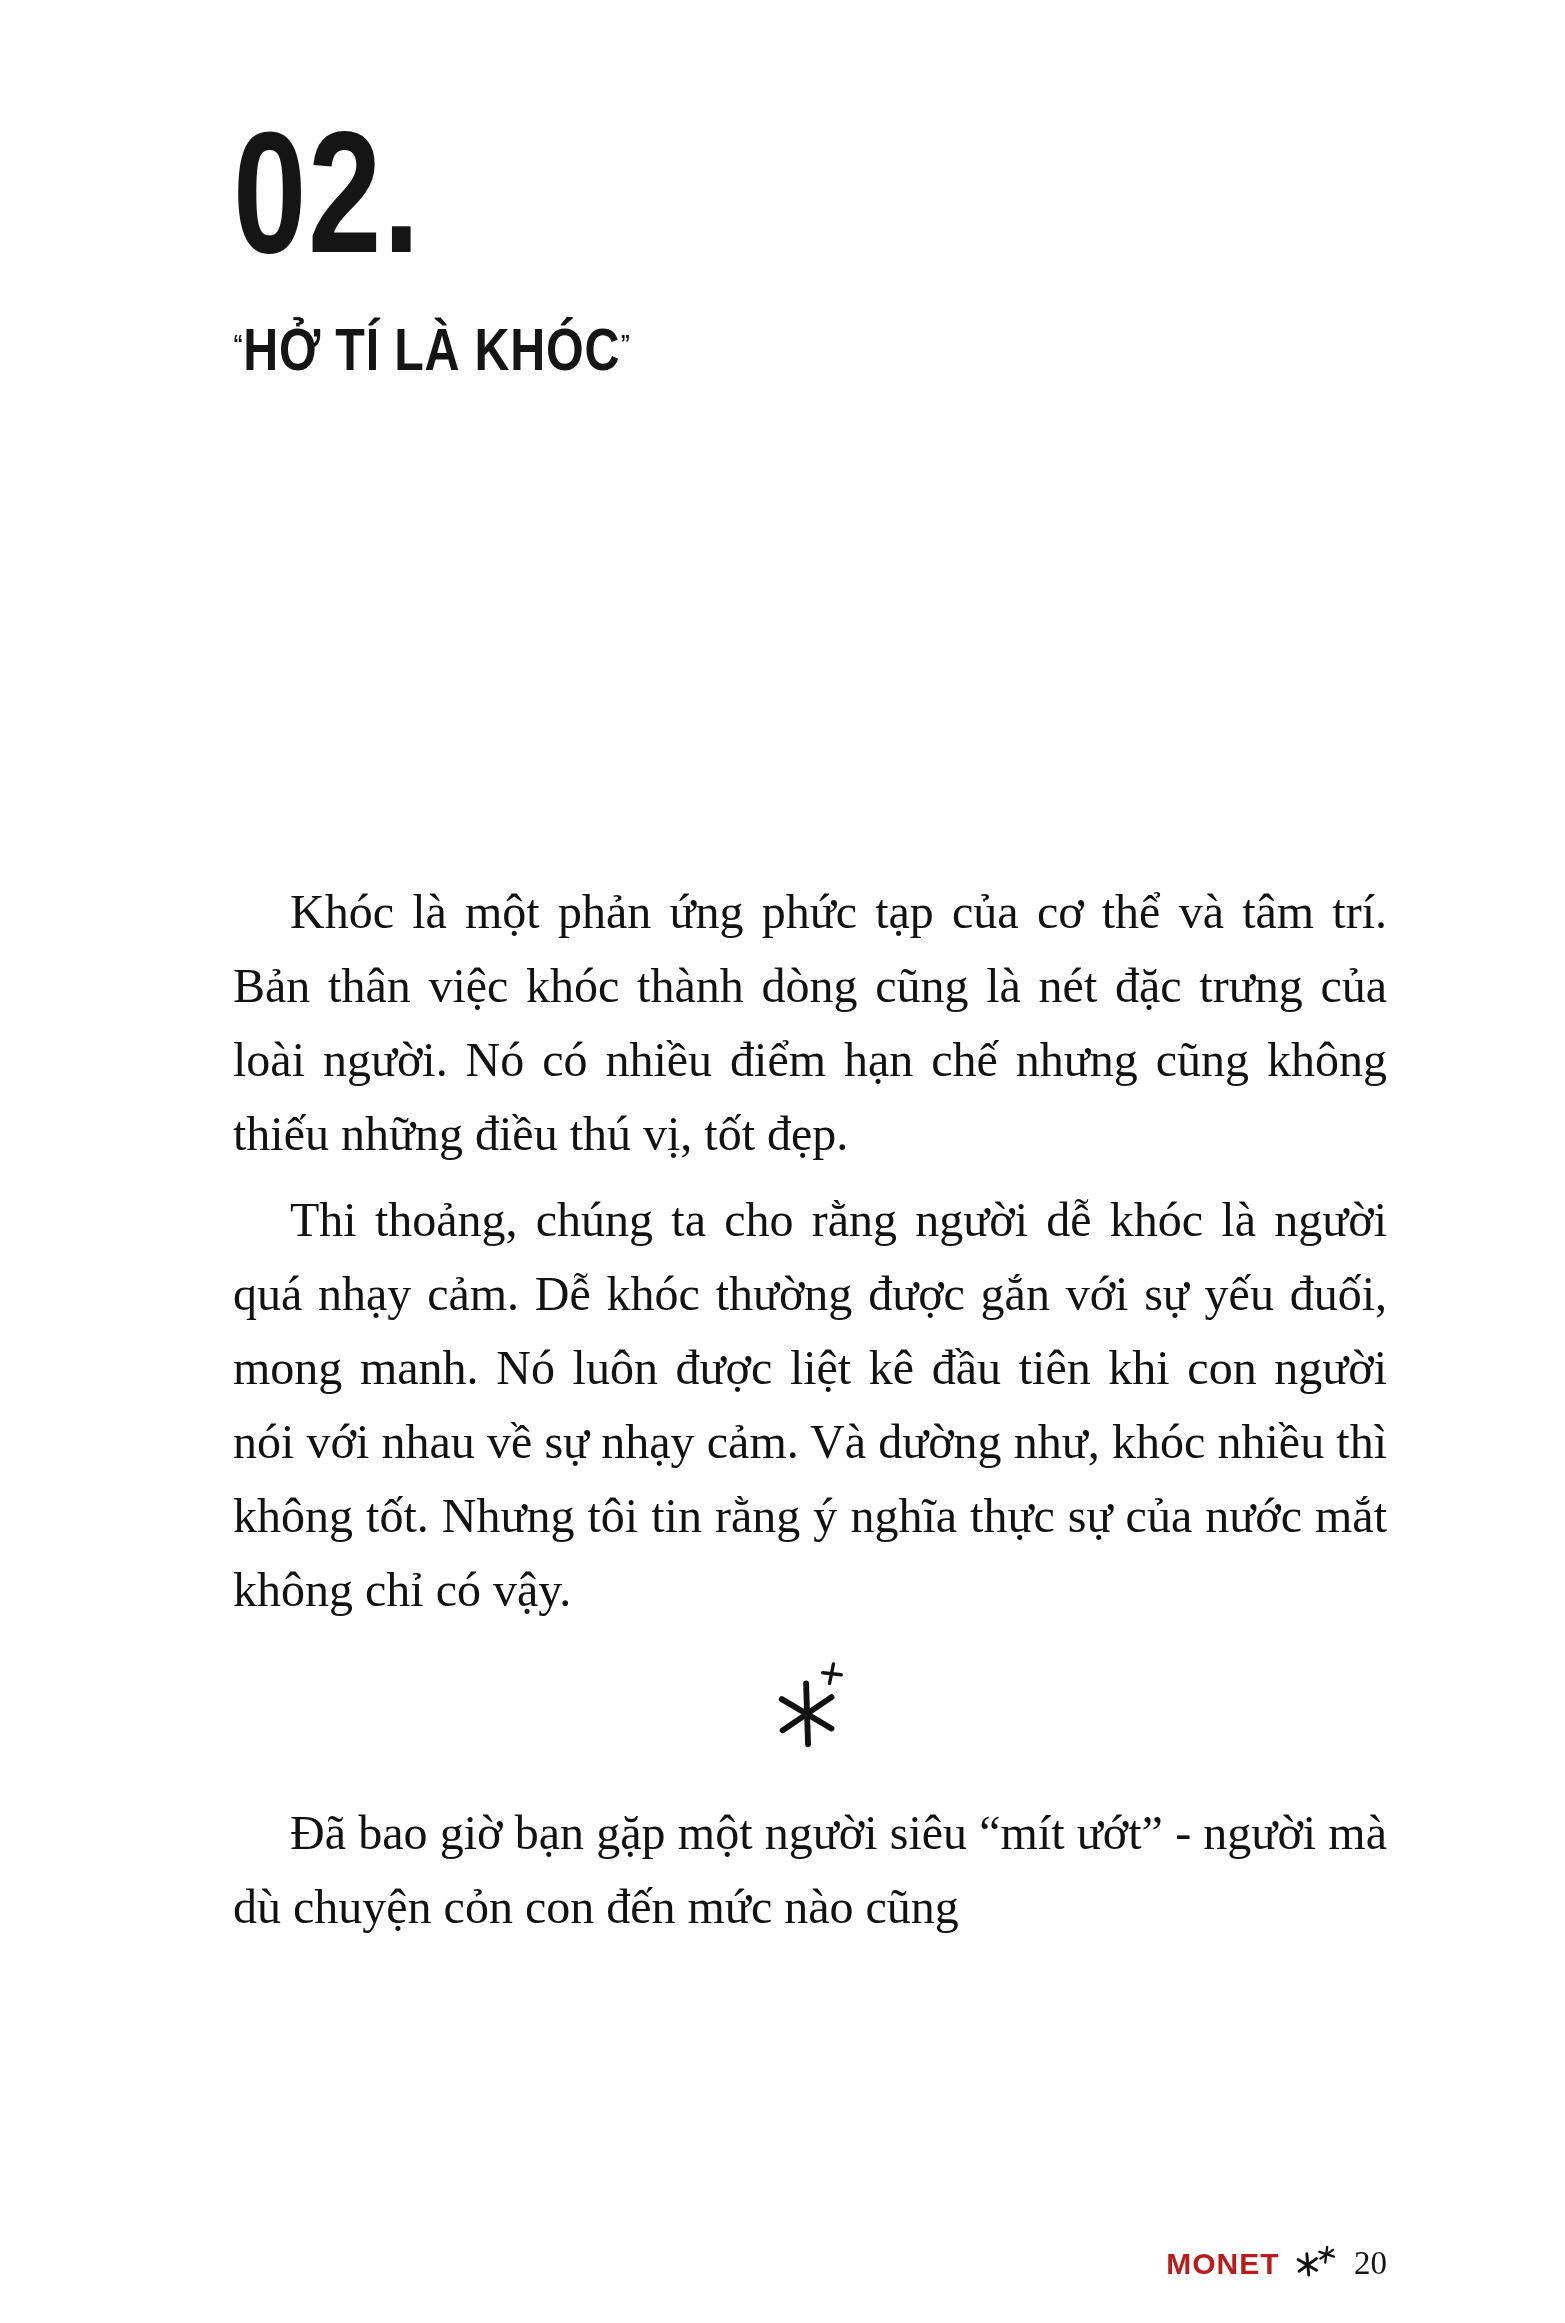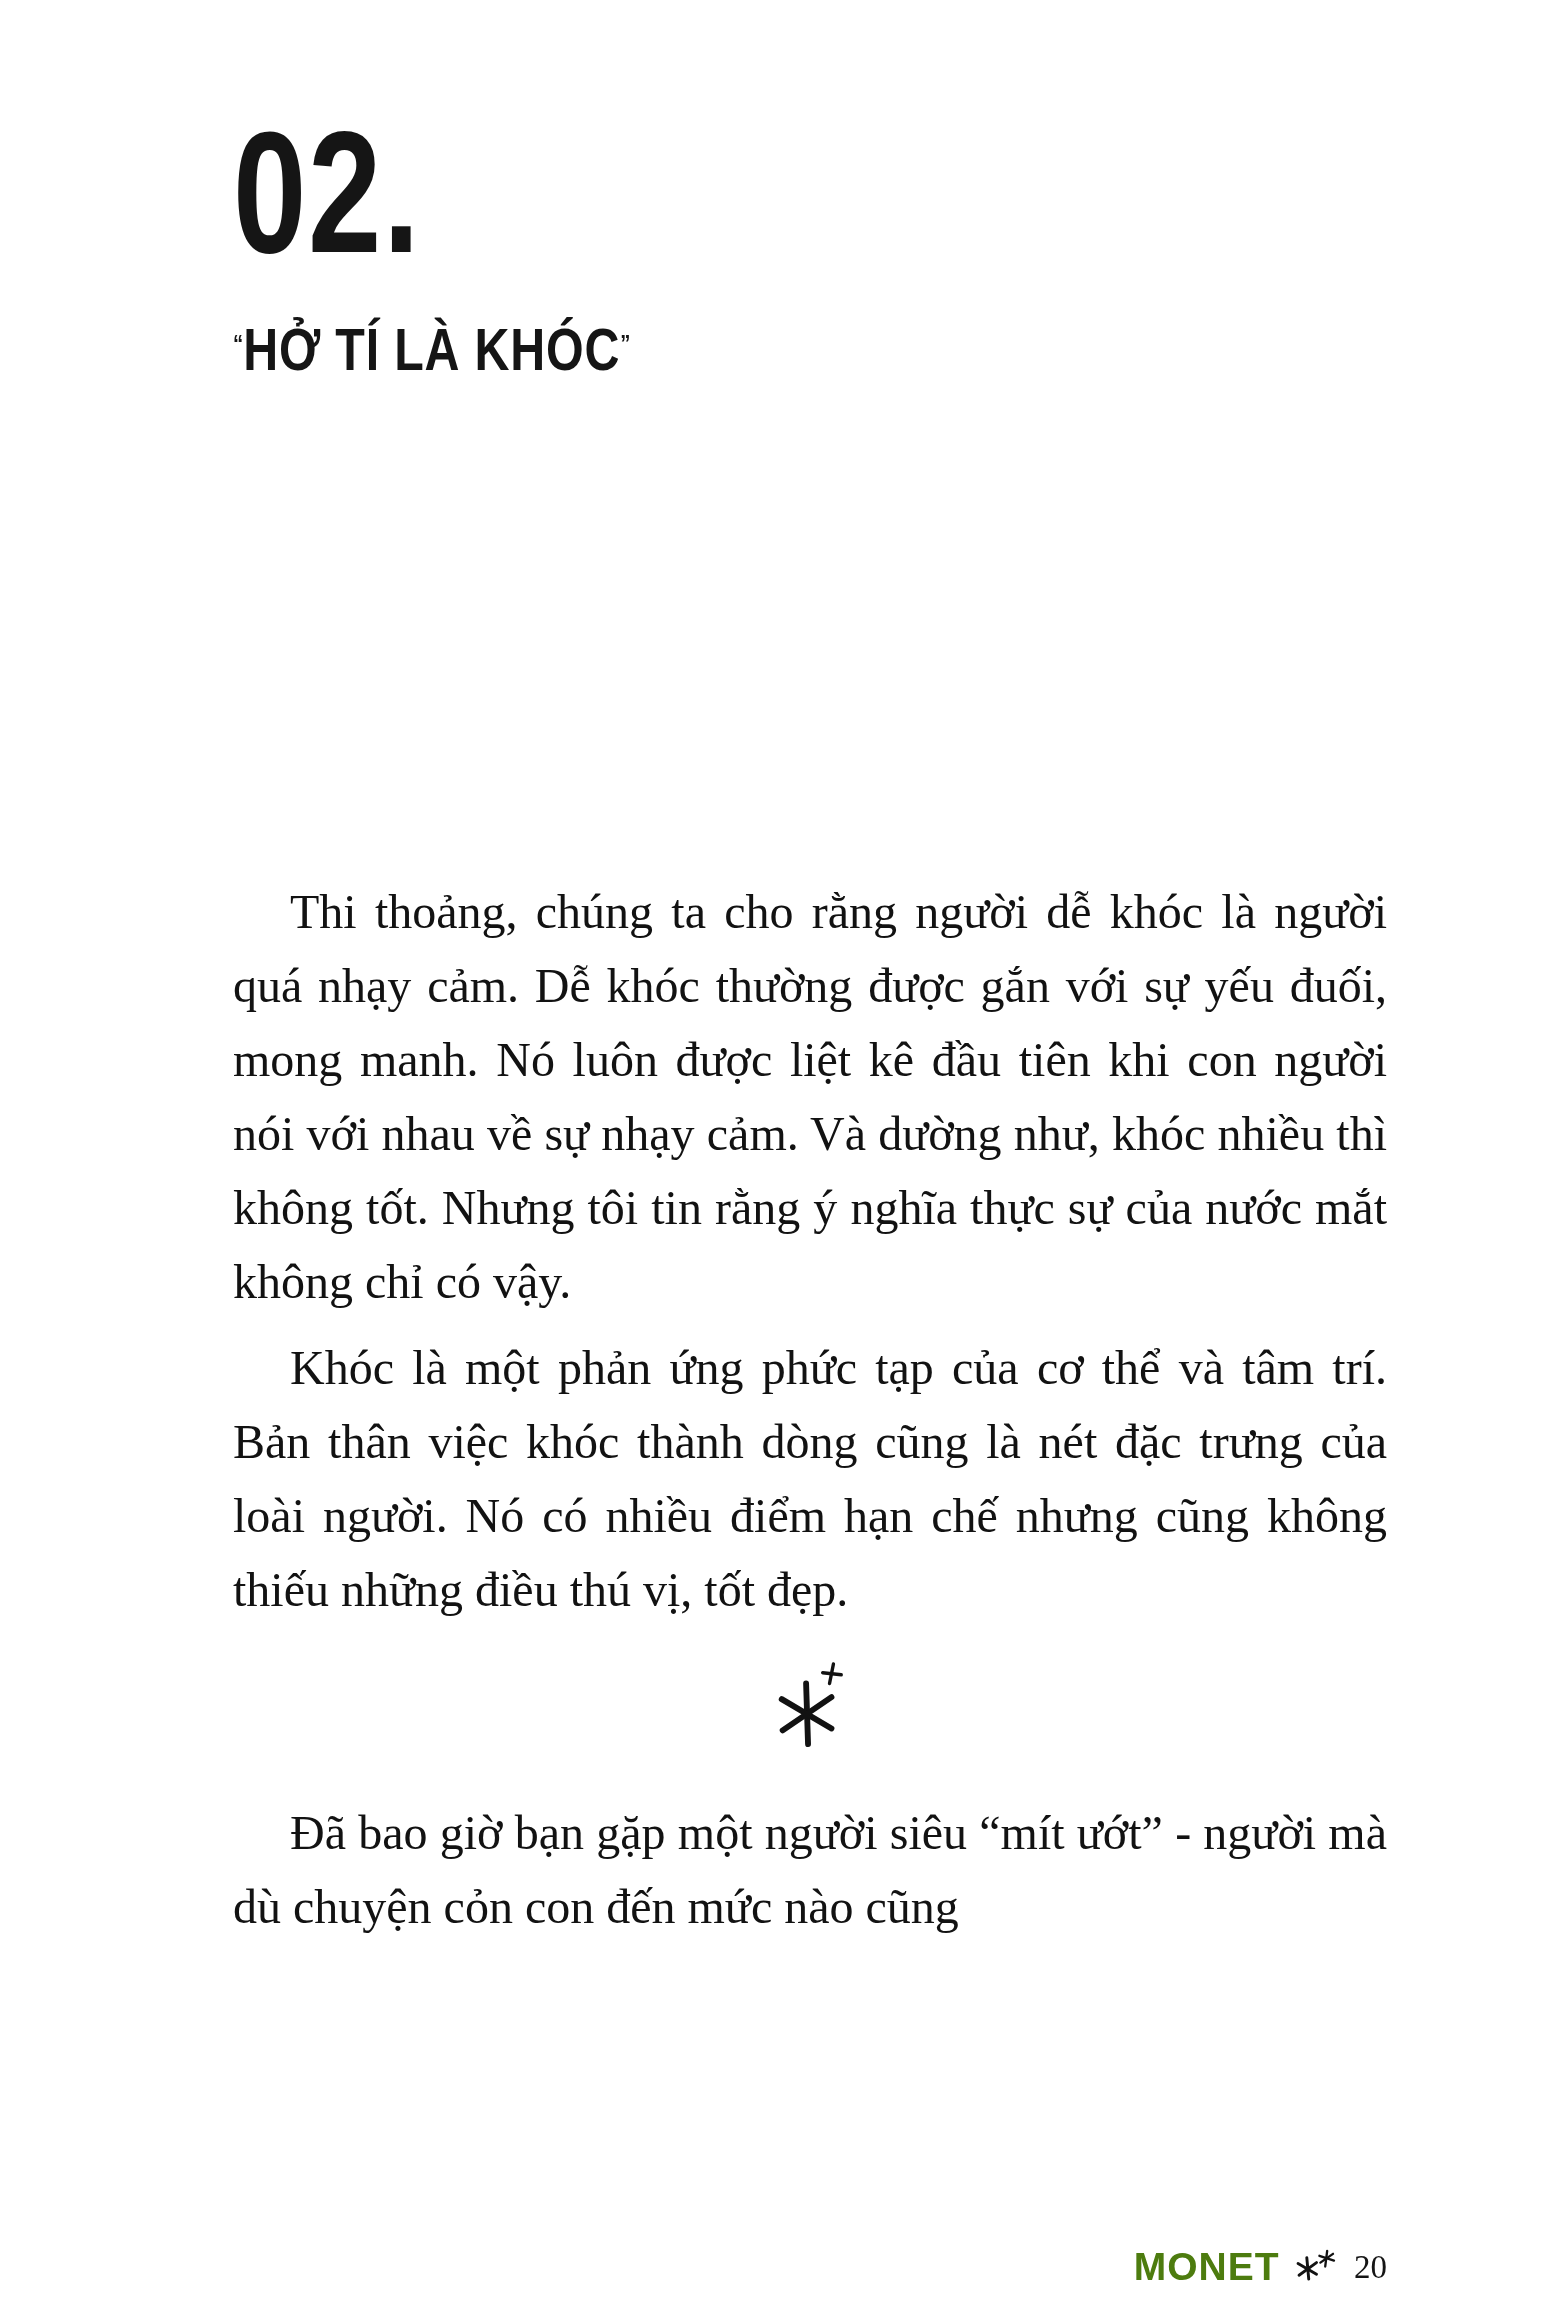--- a/index.html
+++ b/index.html
@@ -105,23 +105,23 @@
     position:absolute;
     right:178px;
     top:2245px;
     display:flex;
     align-items:center;
     gap:15.7px;
   }
   .footer-brand {
     font-family:"Liberation Sans", sans-serif;
     font-weight:700;
-    font-size:39px;
+    font-size:30px;
     letter-spacing:1px;
-    color:#4d7c0f;
+    color:#b91c1c;
   }
   .footer-page {
     font-size:33px;
     color:#151515;
     font-family:"Liberation Serif", serif;
   }
 </style>
 </head>
 <body>
 
@@ -129,22 +129,22 @@
 
   <div class="chapter-header">
     <div class="chapter-number">02.</div>
     <div class="chapter-title-row">
       <span class="chapter-title"><span class="title-quote">“</span><span>HỞ TÍ LÀ KHÓC</span><span class="title-quote">”</span></span>
     </div>
   </div>
 
 
   <div class="body-text">
+    <p>Khóc là một phản ứng phức tạp của cơ thể và tâm trí. Bản thân việc khóc thành dòng cũng là nét đặc trưng của loài người. Nó có nhiều điểm hạn chế nhưng cũng không thiếu những điều thú vị, tốt đẹp.</p>
     <p>Thi thoảng, chúng ta cho rằng người dễ khóc là người quá nhạy cảm. Dễ khóc thường được gắn với sự yếu đuối, mong manh. Nó luôn được liệt kê đầu tiên khi con người nói với nhau về sự nhạy cảm. Và dường như, khóc nhiều thì không tốt. Nhưng tôi tin rằng ý nghĩa thực sự của nước mắt không chỉ có vậy.</p>
-    <p>Khóc là một phản ứng phức tạp của cơ thể và tâm trí. Bản thân việc khóc thành dòng cũng là nét đặc trưng của loài người. Nó có nhiều điểm hạn chế nhưng cũng không thiếu những điều thú vị, tốt đẹp.</p>
 
     <div class="asterisk-divider">
       <span>
         <svg width="82" height="90" viewBox="0 0 84 92" fill="none">
           <g stroke="#121212" stroke-width="6" stroke-linecap="round">
             <line x1="38" y1="24" x2="40" y2="86"></line>
             <line x1="13" y1="40" x2="64" y2="70"></line>
             <line x1="64" y1="38" x2="14" y2="72"></line>
           </g>
           <g stroke="#121212" stroke-width="3.5" stroke-linecap="round">

